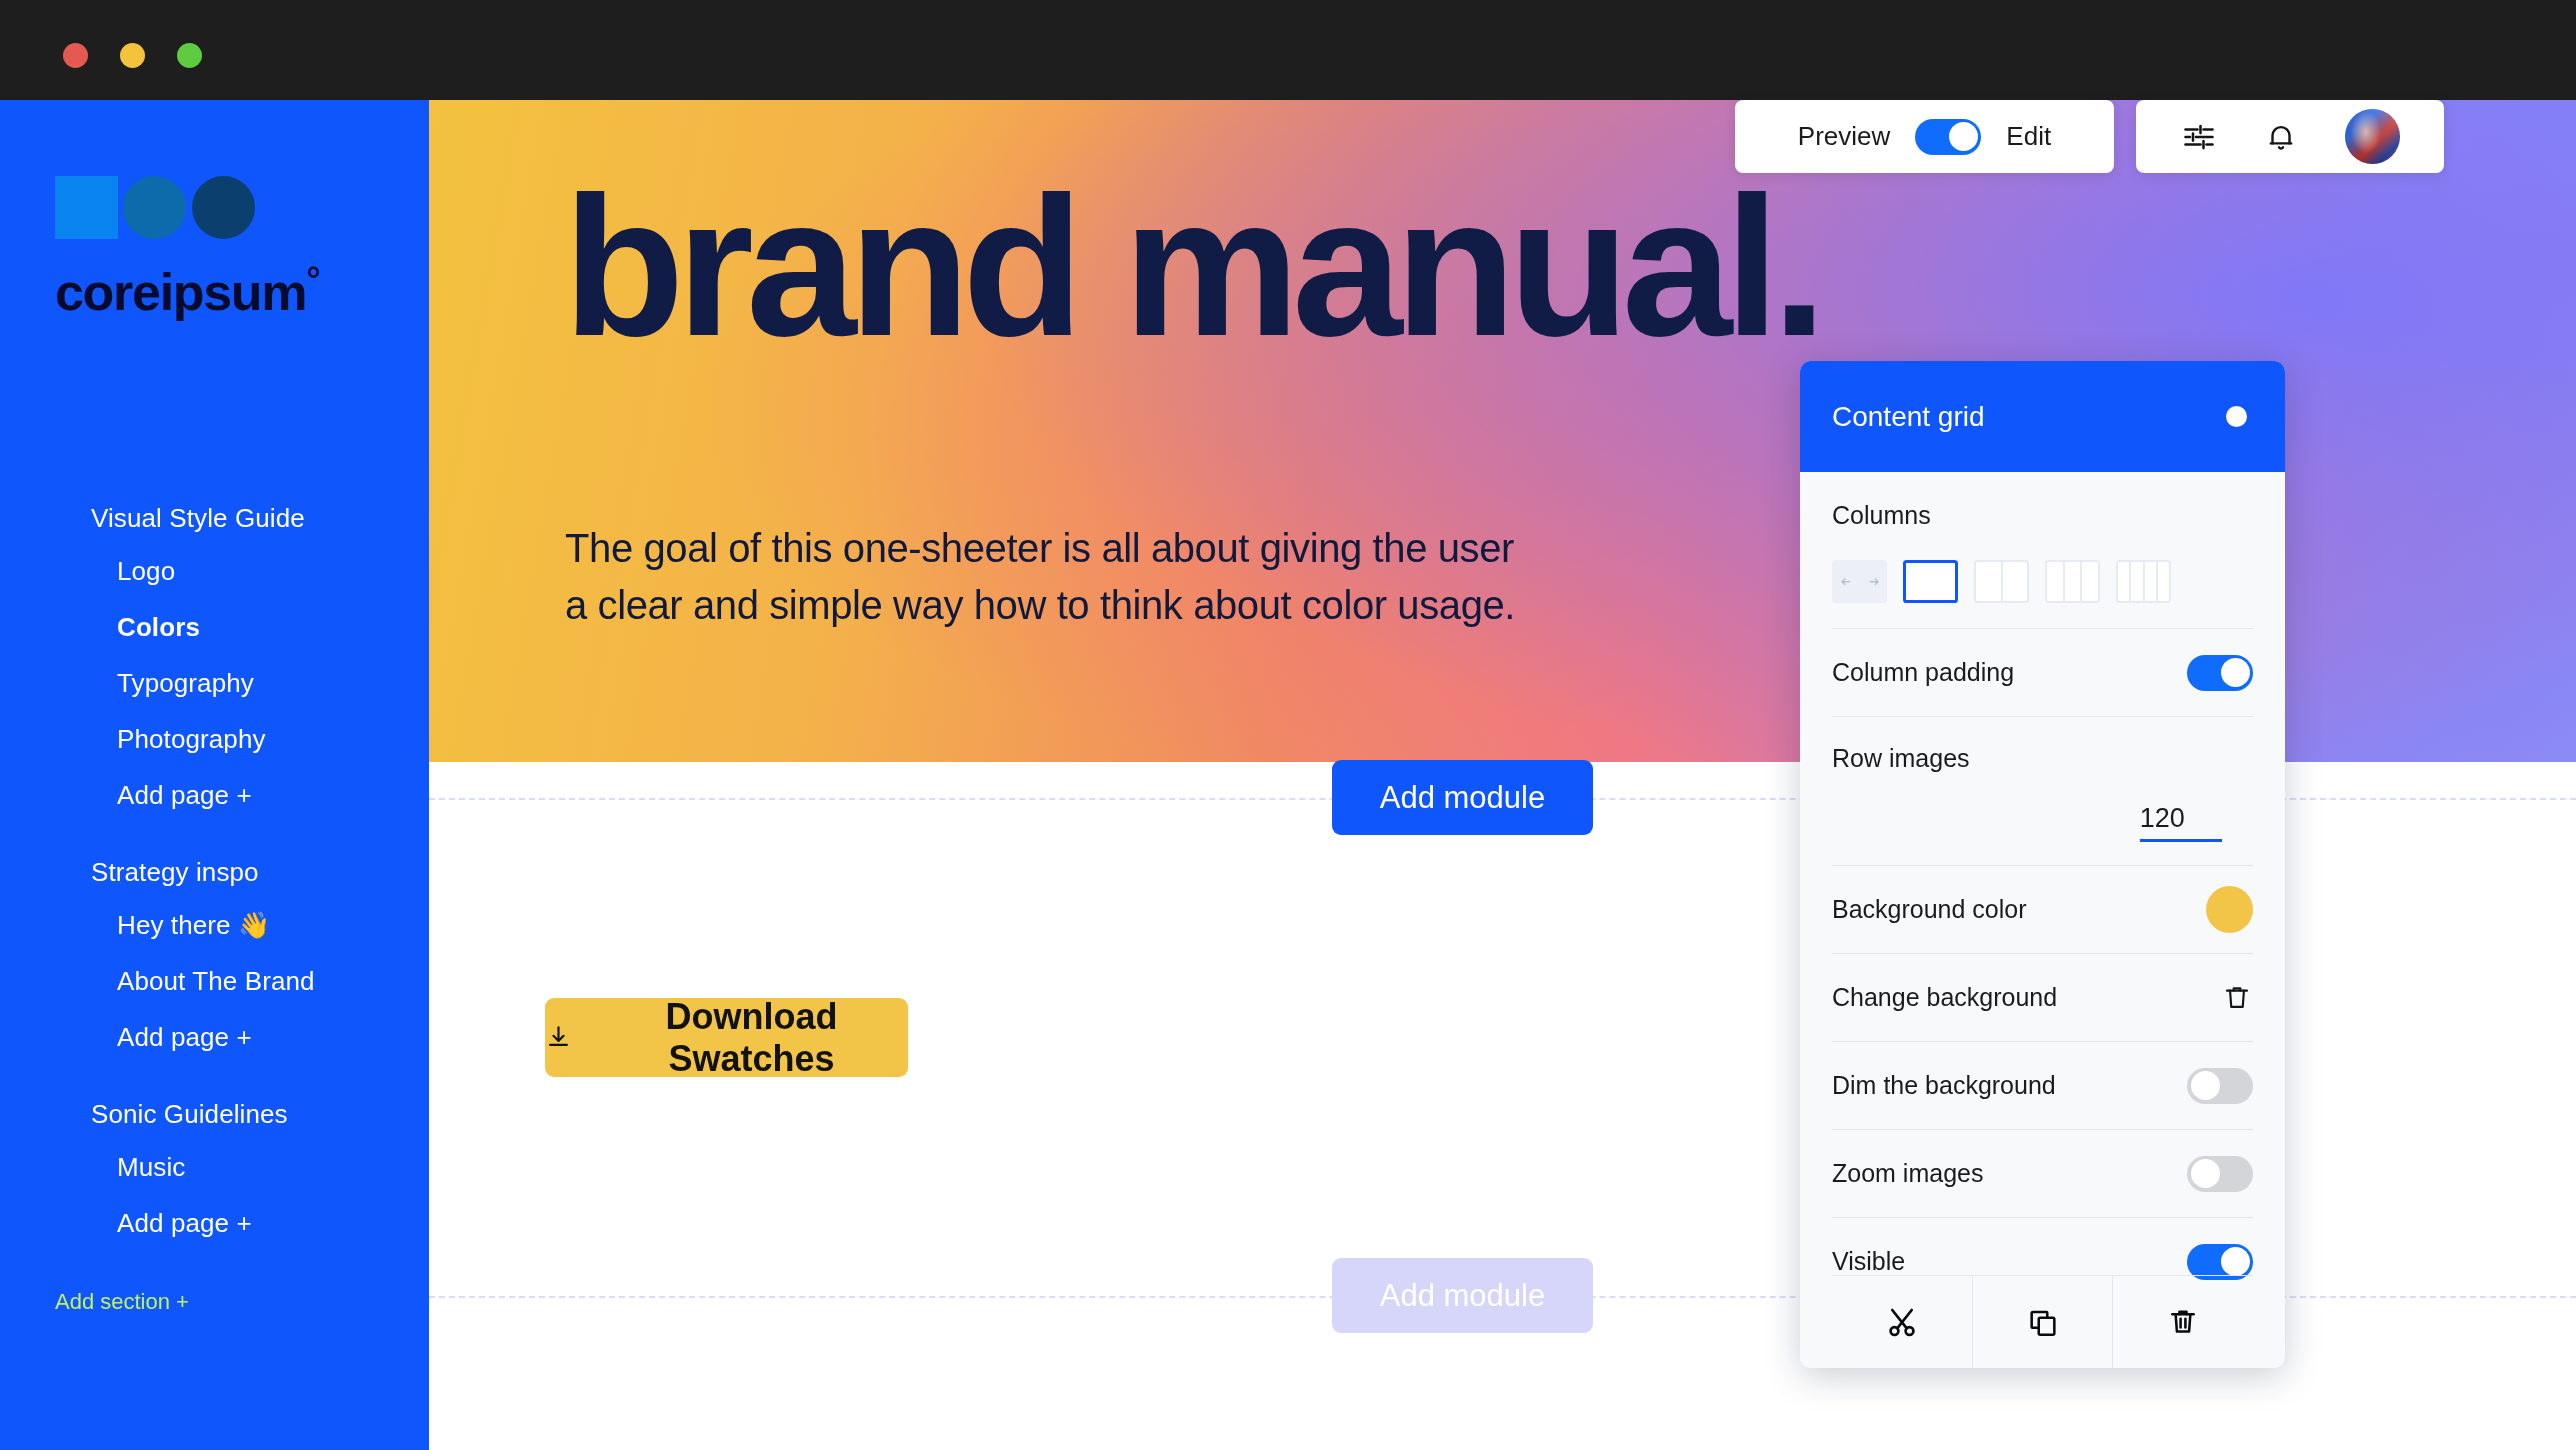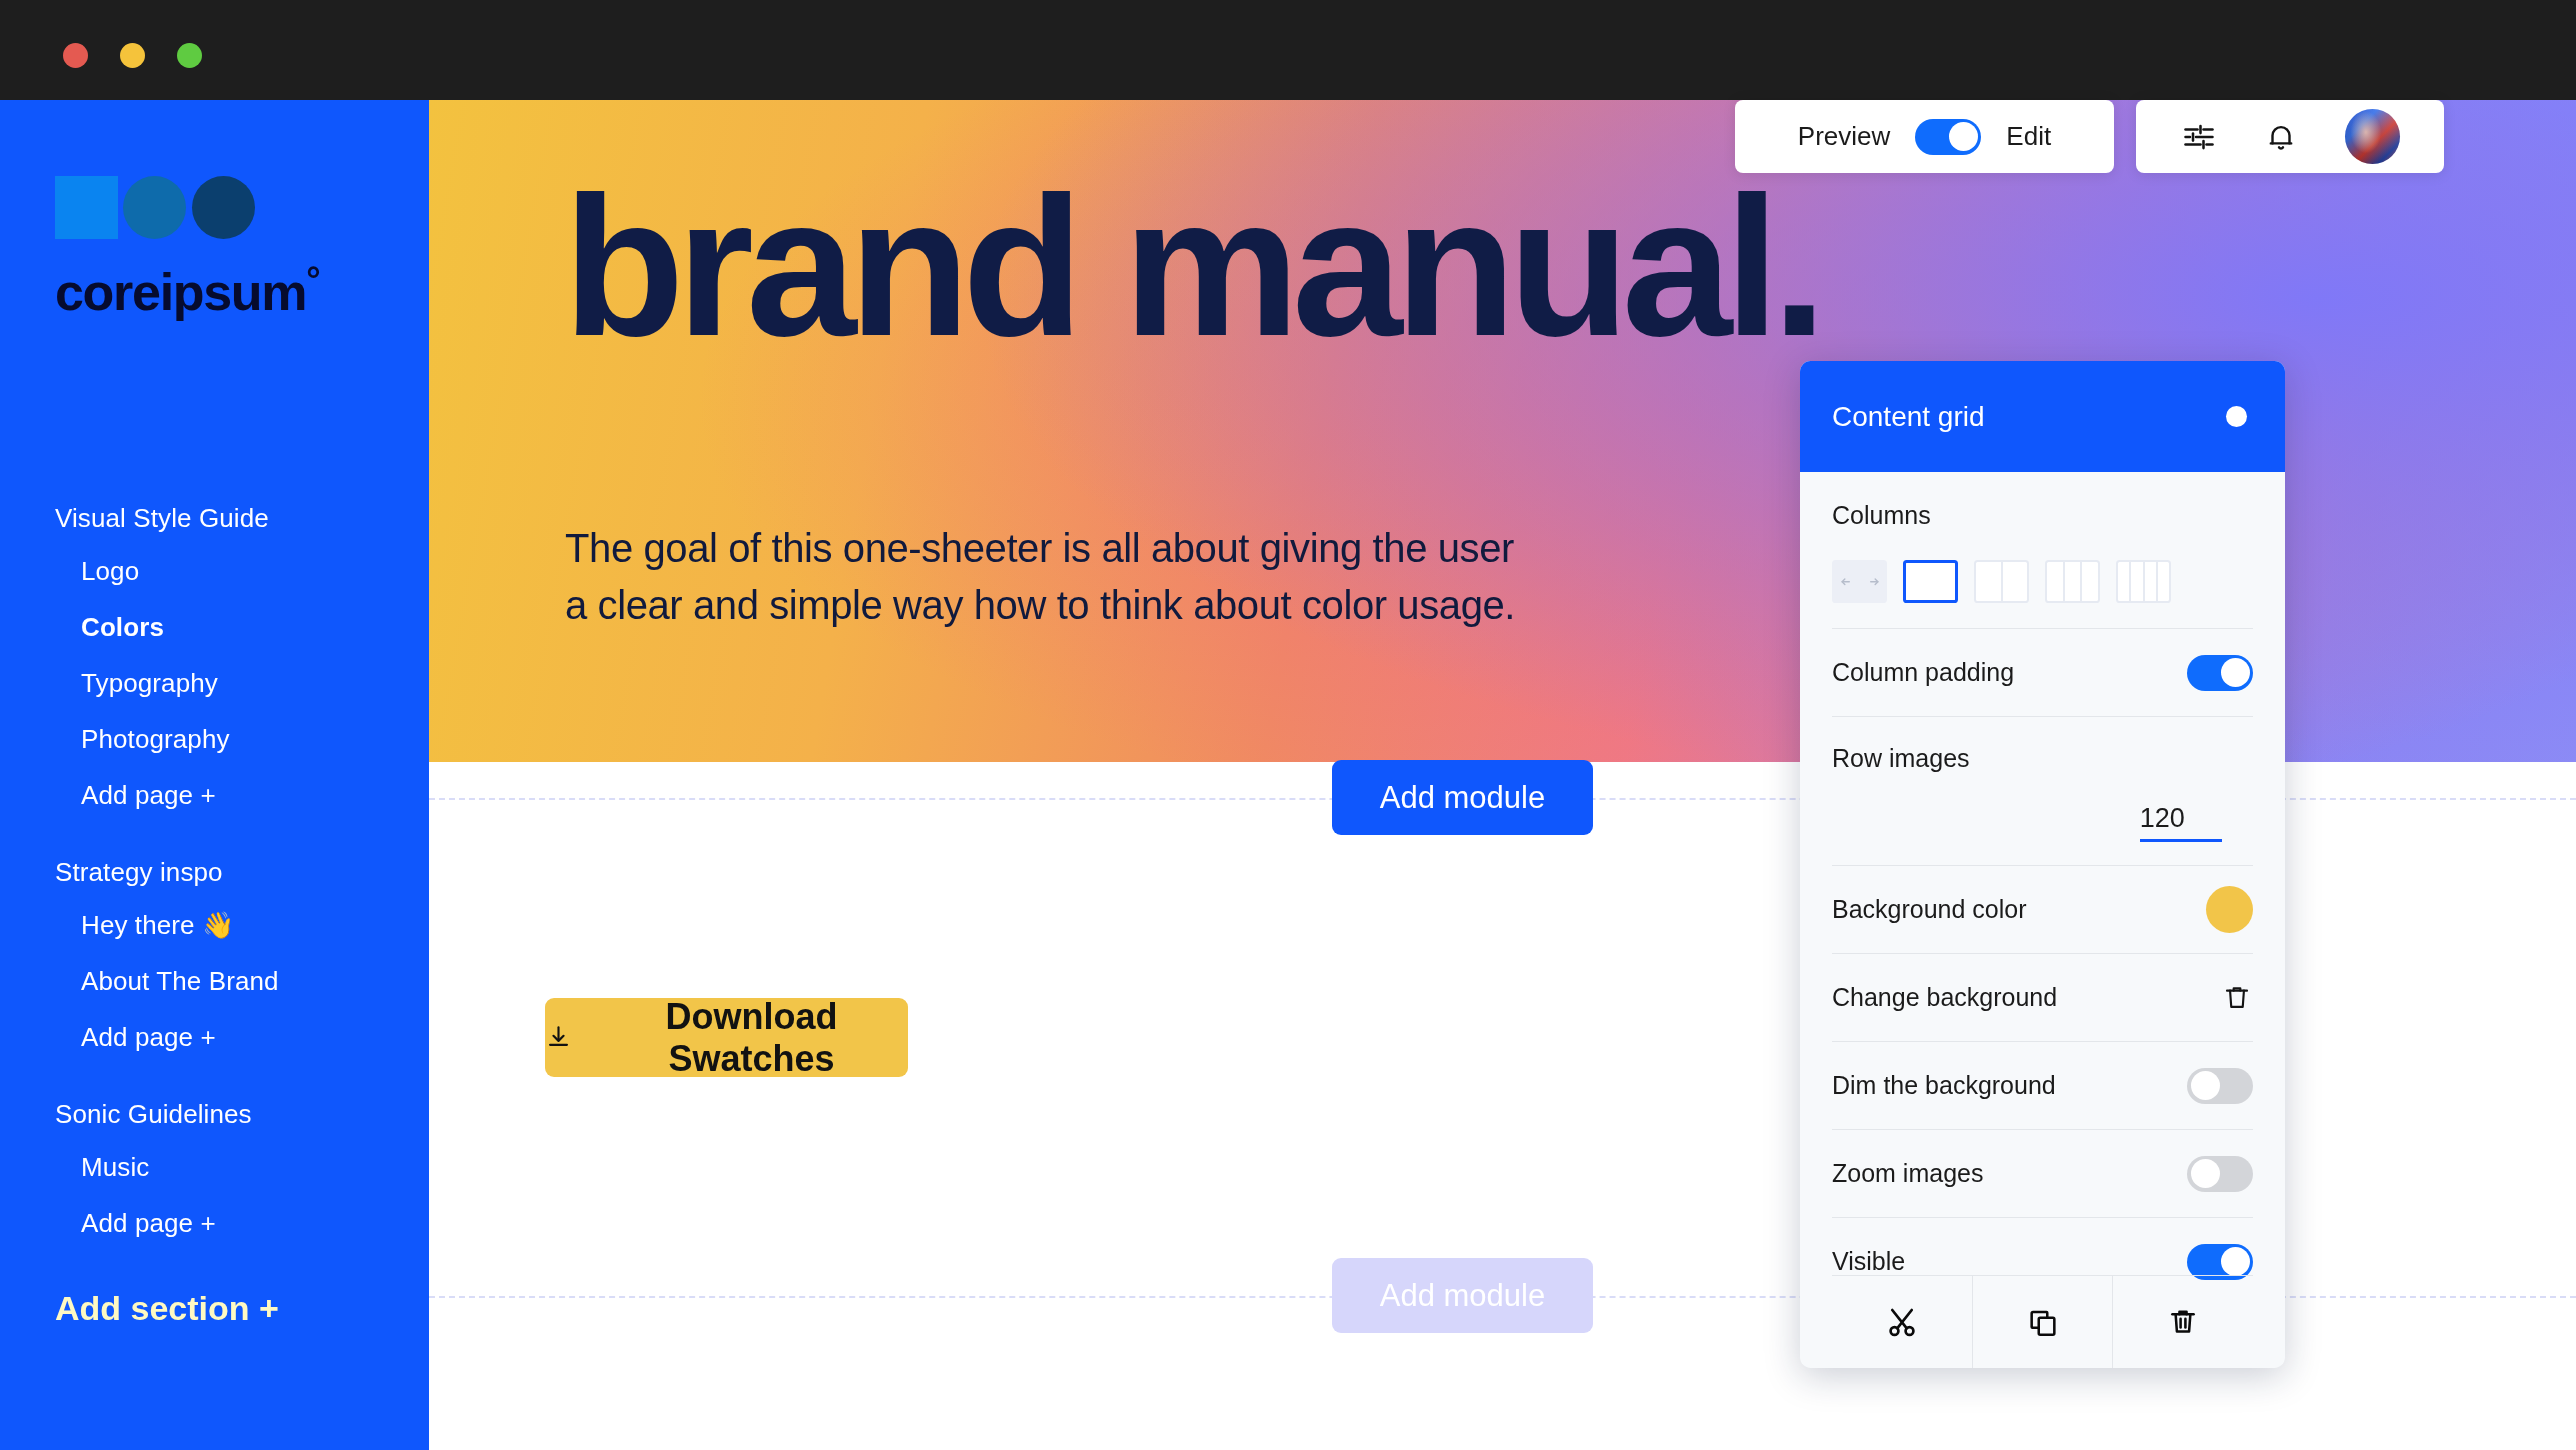--- a/index.html
+++ b/index.html
@@ -32,32 +32,32 @@
   .logo-sq { width:63px; height:63px; background:#0a84f0; }
   .logo-c1 { width:63px; height:63px; border-radius:50%; background:#0e6bab; }
   .logo-c2 { width:63px; height:63px; border-radius:50%; background:#0b3f6e; }
   .logo-text {
     margin-top:19.7px; font-size:52px; font-weight:700; letter-spacing:-1.3px;
     color:#060b2e;
   }
   .logo-text .deg { font-size:36px; vertical-align:super; }
 
   .nav { position:absolute; top:394px; left:0; width:429px; }
-  .nav-group { margin-bottom:25px; }
+  .nav-group { margin-bottom:25px;margin-left:36px; }
   .nav-section {
     font-size:26px; font-weight:400; color:#ffffff;
     padding:9px 0 9px 55px; letter-spacing:0.1px;
   }
   .nav-item {
     font-size:26px; font-weight:400; color:#ffffff;
     padding:12.5px 0 12.5px 81px; letter-spacing:0.1px;
   }
   .nav-item.active { font-weight:700; }
   .nav-add-section {
-    font-size:34px; font-weight:700; color:#fef9c3;
+    font-size:22px; font-weight:400; color:#bef264;
     padding:12.5px 0 12.5px 55px; margin-top:19.7px;
   }
 
   
   .canvas {
     position:absolute; top:100px; left:429px;
     width:2147px; height:1351px; background:#ffffff; overflow:hidden;
   }
 
   

